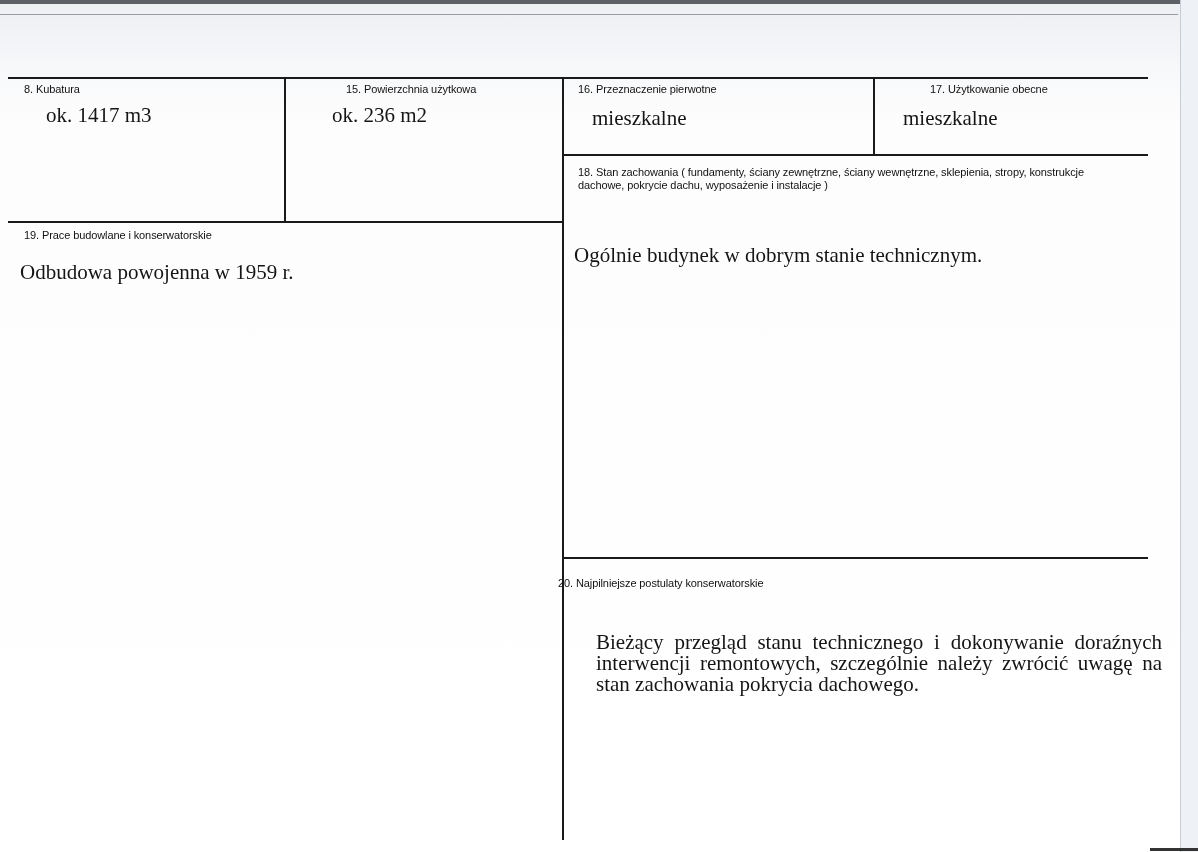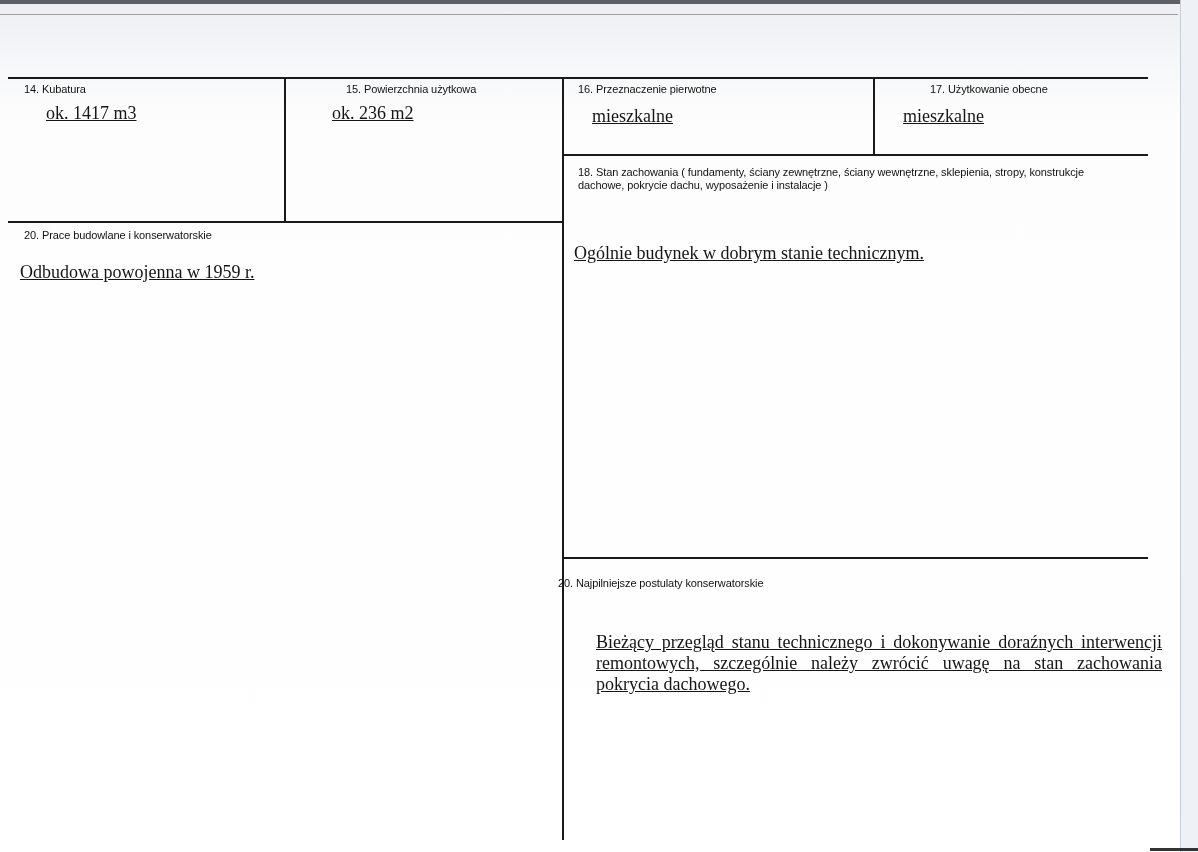--- a/index.html
+++ b/index.html
@@ -20,54 +20,54 @@
   .top-line { position: absolute; left: 0; top: 14px; width: 1178px; height: 1px; background: #9a9ca4; }
   .hline { position: absolute; height: 2px; background: #1a1a1a; }
   .vline { position: absolute; width: 2px; background: #1a1a1a; }
   .label {
     position: absolute; font-family: "Liberation Sans", sans-serif;
     font-size: 11px; color: #111; letter-spacing: -0.1px; white-space: nowrap;
   }
   .label.wrap { white-space: normal; line-height: 13px; }
   .value {
     position: absolute; font-family: "Liberation Serif", serif;
-    font-size: 18px; color: #151515; white-space: nowrap; text-decoration: underline;
+    font-size: 21px; color: #151515; white-space: nowrap;
   }
   .value.multi { white-space: normal; line-height: 20px; }
   .value.justify { text-align: justify; text-align-last: left; white-space: normal; line-height: 21px; }
   .bottom-dash { position: absolute; left: 1150px; top: 848px; width: 48px; height: 3px; background: #333; }
 </style>
 </head>
 <body>
 
 <div class="page" data-name="scanned-form-page">
   <div class="top-bar" data-name="scan-top-edge"></div>
   <div class="top-line" data-name="header-rule"></div>
 
   <div class="hline" data-name="form-top-border" style="left:8px; top:77px; width:1140px;"></div>
   <div class="vline" data-name="divider-14-15" style="left:284px; top:78px; height:145px;"></div>
   <div class="vline" data-name="center-divider" style="left:562px; top:78px; height:762px;"></div>
   <div class="vline" data-name="divider-16-17" style="left:873px; top:78px; height:77px;"></div>
   <div class="hline" data-name="divider-row-16-17-bottom" style="left:563px; top:154px; width:585px;"></div>
   <div class="hline" data-name="divider-row-14-15-bottom" style="left:8px; top:221px; width:555px;"></div>
   <div class="hline" data-name="divider-19-20" style="left:563px; top:557px; width:585px;"></div>
 
-  <div class="label" data-name="field-14-label" style="left:24px; top:83px;">14. Kubatura</div>
+  <div class="label" data-name="field-14-label" style="left:24px; top:83px;">8. Kubatura</div>
   <div class="value" data-name="field-14-value" style="left:46px; top:103px;">ok. 1417 m3</div>
 
   <div class="label" data-name="field-15-label" style="left:302px; top:83px;margin-left:44px;">15. Powierzchnia użytkowa</div>
   <div class="value" data-name="field-15-value" style="left:332px; top:103px;">ok. 236 m2</div>
 
   <div class="label" data-name="field-16-label" style="left:578px; top:83px;">16. Przeznaczenie pierwotne</div>
   <div class="value" data-name="field-16-value" style="left:592px; top:106px;">mieszkalne</div>
 
   <div class="label" data-name="field-17-label" style="left:890px; top:83px;margin-left:40px;">17. Użytkowanie obecne</div>
   <div class="value" data-name="field-17-value" style="left:903px; top:106px;">mieszkalne</div>
 
-  <div class="label" data-name="field-18-label" style="left:24px; top:229px;">20. Prace budowlane i konserwatorskie</div>
+  <div class="label" data-name="field-18-label" style="left:24px; top:229px;">19. Prace budowlane i konserwatorskie</div>
   <div class="value multi" data-name="field-18-value" style="left:20px; top:262px; width:500px;">
     <div data-name="field-18-value-line-1">Odbudowa powojenna w 1959 r.</div>
   </div>
 
   <div class="label wrap" data-name="field-19-label" style="left:578px; top:166px; width:540px; padding-left:0; text-indent:0;">18. Stan zachowania ( fundamenty, ściany zewnętrzne, ściany wewnętrzne, sklepienia, stropy, konstrukcje dachowe, pokrycie dachu, wyposażenie i instalacje )</div>
   <div class="value" data-name="field-19-value" style="left:574px; top:231px;margin-top:12px;">Ogólnie budynek w dobrym stanie technicznym.</div>
 
   <div class="label" data-name="field-20-label" style="left:558px; top:577px;">20. Najpilniejsze postulaty konserwatorskie</div>
   <div class="value justify" data-name="field-20-value" style="left:596px; top:632px; width:566px;">Bieżący przegląd stanu technicznego i dokonywanie doraźnych interwencji remontowych, szczególnie należy zwrócić uwagę na stan zachowania pokrycia dachowego.</div>
 </div>

